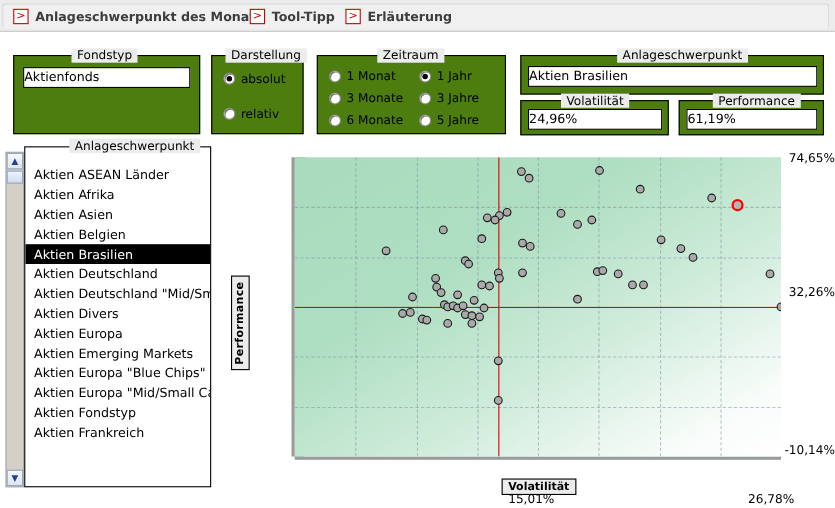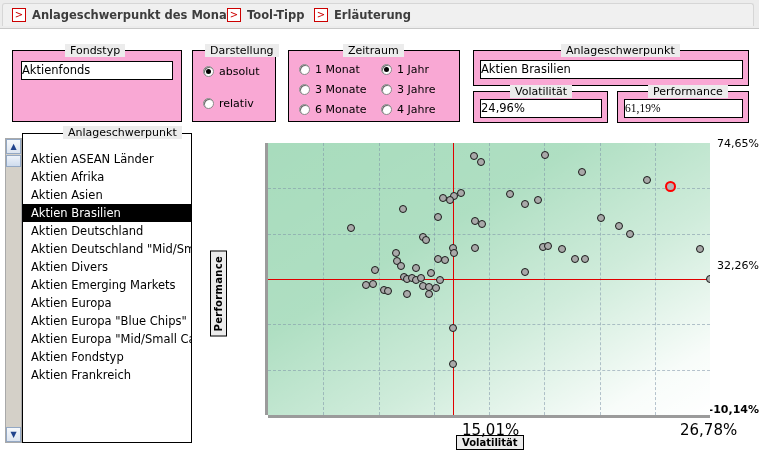--- a/index.html
+++ b/index.html
@@ -56,21 +56,21 @@
     font-size: 11.5px;
     color: #3d3d3d;
     white-space: nowrap;
   }
 
   
   .grp {
     position: absolute;
     border: 1px solid #000;
     box-sizing: border-box;
-    background: #f9a8d4;
+    background: #4d7c0f;
   }
   .grp > .grp-title {
     position: absolute;
     top: -7px;
     background: #ececec;
     padding: 0 5px;
     font-size: 11px;
     color: #000;
     white-space: nowrap;
   }
@@ -240,23 +240,24 @@
     position: absolute;
     right: 0;
     width: 58px;
     text-align: right;
     font-size: 11px;
     white-space: nowrap;
     color: #000;
   }
   .xlab {
     position: absolute;
-    font-size: 15px;
-    white-space: nowrap;
-    color: #000;
+    font-size: 11px;
+    white-space: nowrap;
+    color: #000;
+    margin-top: 26px;
   }
   #ytitle {
     position: absolute;
     left: 4px; top: 118px;
     border: 1px solid #000;
     background: #ececec;
     padding: 4px 2px;
     font-size: 10px;
     font-weight: bold;
     writing-mode: vertical-rl;
@@ -342,72 +343,73 @@
   <div class="radio-row" style="left:92px; top:32px;">
     <span class="radio"></span>
     <span>3 Jahre</span>
   </div>
   <div class="radio-row" style="left:10px; top:52px;">
     <span class="radio"></span>
     <span>6 Monate</span>
   </div>
   <div class="radio-row" style="left:92px; top:52px;">
     <span class="radio"></span>
-    <span>4 Jahre</span>
+    <span>5 Jahre</span>
   </div>
 </div>
 
 <div class="grp" style="left:473px; top:50px; width:276px; height:36px;">
   <span class="grp-title" style="left:87px;">Anlageschwerpunkt</span>
   <div class="txtfield" style="left:6px; top:9px; width:263px; height:19px;">Aktien Brasilien</div>
 </div>
 
 <div class="grp" style="left:473px; top:91px; width:135px; height:32px;">
   <span class="grp-title" style="left:36px;">Volatilität</span>
   <div class="txtfield" style="left:6px; top:7px; width:122px; height:19px;">24,96%</div>
 </div>
 
 <div class="grp" style="left:617px; top:91px; width:132px; height:32px;">
   <span class="grp-title" style="left:30px;">Performance</span>
-  <div class="txtfield" style="left:6px; top:7px; width:119px; height:19px;font-family:Liberation Serif, serif;">61,19%</div>
+  <div class="txtfield" style="left:6px; top:7px; width:119px; height:19px;">61,19%</div>
 </div>
 
 <div id="scrollbar">
   <div class="sb-btn" id="sb-up">▲</div>
   <div id="sb-thumb"></div>
   <div class="sb-btn" id="sb-down">▼</div>
 </div>
 
 <div id="listgroup">
   <span id="listgroup-title">Anlageschwerpunkt</span>
   <div id="listitems">
       <div class="li">Aktien ASEAN Länder</div>
       <div class="li">Aktien Afrika</div>
       <div class="li">Aktien Asien</div>
+      <div class="li">Aktien Belgien</div>
       <div class="li sel">Aktien Brasilien</div>
       <div class="li">Aktien Deutschland</div>
       <div class="li">Aktien Deutschland "Mid/Sm...</div>
       <div class="li">Aktien Divers</div>
+      <div class="li">Aktien Europa</div>
       <div class="li">Aktien Emerging Markets</div>
-      <div class="li">Aktien Europa</div>
       <div class="li">Aktien Europa "Blue Chips"</div>
       <div class="li">Aktien Europa "Mid/Small Ca...</div>
       <div class="li">Aktien Fondstyp</div>
       <div class="li">Aktien Frankreich</div>
     </div>
 </div>
 
 <div id="chart">
 
   <div id="ytitle">Performance</div>
   <div id="xtitle">Volatilität</div>
 
   <div class="ylab" style="top:4px;">74,65%</div>
   <div class="ylab" style="top:126px;">32,26%</div>
-  <div class="ylab" style="top:270px;font-weight:bold;">-10,14%</div>
+  <div class="ylab" style="top:270px;">-10,14%</div>
 
   <div class="xlab" style="left:256px; top:288px;">15,01%</div>
   <div class="xlab" style="left:474px; top:288px;">26,78%</div>
 
   <div id="yaxis-bar"></div>
   <div id="xaxis-bar"></div>
   <div class="tri" style="left:62px; top:10px; border-left:10px solid #9b9b9b; border-bottom:12px solid transparent;"></div>
   <div class="tri" style="left:492px; top:273px; border-left:12px solid transparent; border-top:10px solid #9b9b9b;"></div>
   <div class="tri" style="left:62px; top:272px; border-left:10px solid #9b9b9b; border-top:12px solid transparent;"></div>
 

